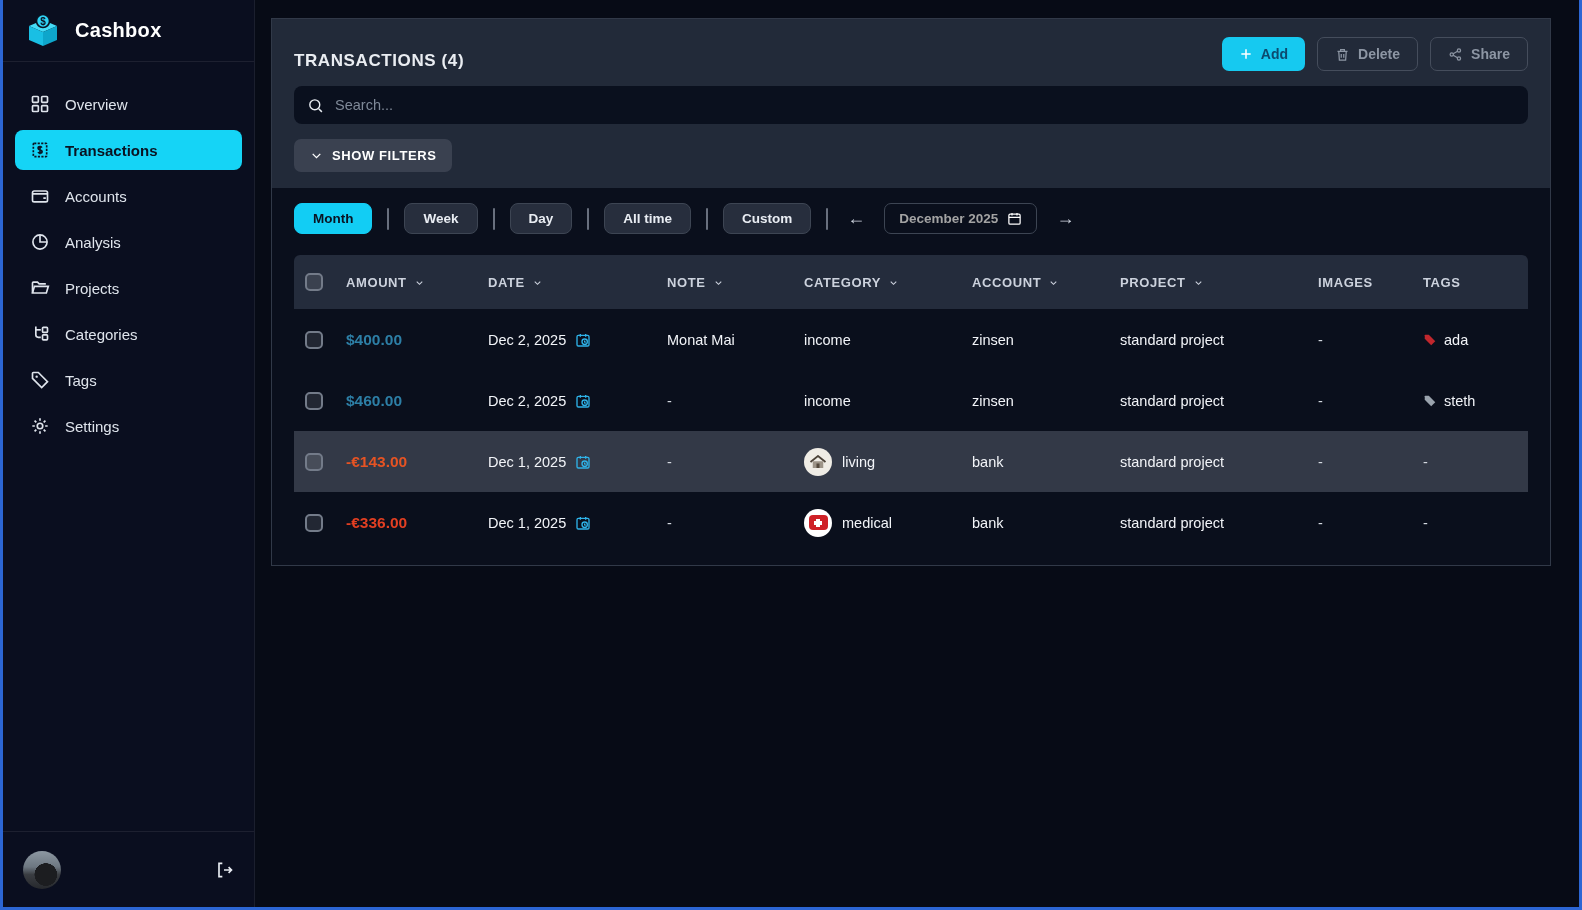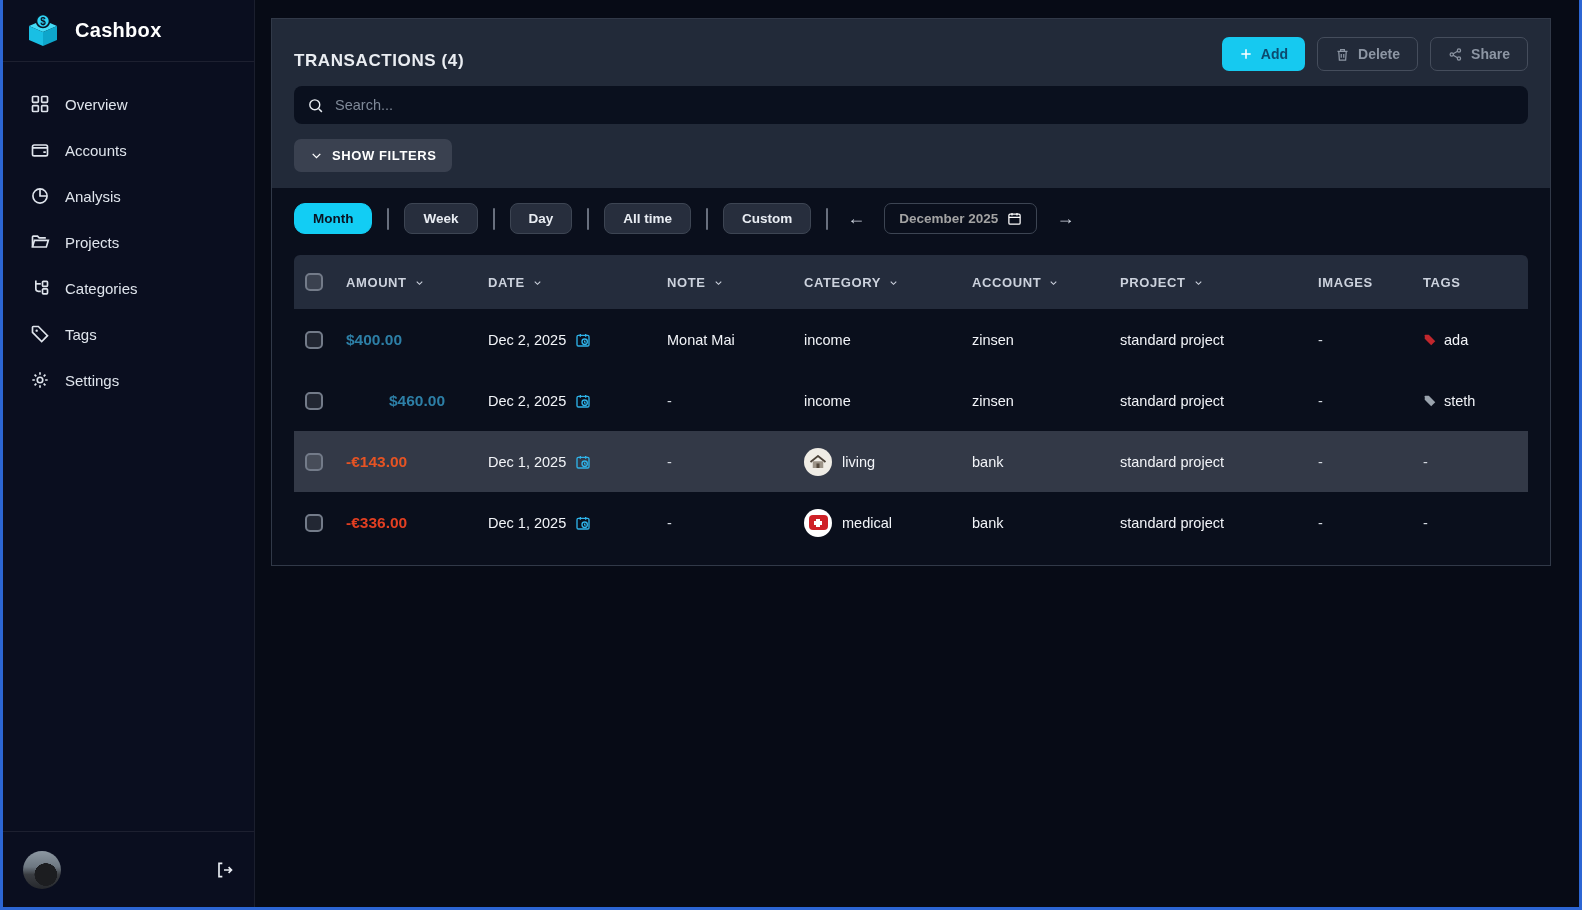--- a/index.html
+++ b/index.html
@@ -54,21 +54,21 @@
   .filters-row { margin-top:15px; display:flex; align-items:center; justify-content:space-between; }
   .show-filters { display:flex; align-items:center; gap:9px; background:#3a4150; border-radius:7px;
                   padding:9px 16px; font-size:13px; font-weight:700; letter-spacing:.6px; color:#fff; cursor:pointer; }
   .money-stats { display:flex; align-items:center; gap:26px; font-size:14.5px; color:#d9dee6; font-weight:500; }
   .money-stats b { font-weight:700; margin-left:5px; }
 
   
   .period-row { display:flex; align-items:center; gap:15px; padding:15px 22px 13px; }
   .tab { padding:7px 18px; border-radius:8px; font-size:13.5px; font-weight:600; cursor:pointer;
          background:#272e3d; border:1px solid #3d4553; color:#e9edf3; }
-  .tab.active { background:#12cdf4; border-color:#12cdf4; color:#0a1322;border-radius:11px; }
+  .tab.active { background:#12cdf4; border-color:#12cdf4; color:#0a1322; }
   .vsep { width:2px; height:22px; background:#69707e; border-radius:1px; }
   .arrow { font-size:18px; color:#c9cfda; cursor:pointer; padding:0 4px; }
   .date-box { display:flex; align-items:center; gap:9px; border:1px solid #3d4553; border-radius:7px;
               padding:7px 14px; font-size:13.5px; font-weight:700; color:#a3a3a3; cursor:pointer; }
 
   
   .table { margin:8px 22px 0; }
   .grid { display:grid; grid-template-columns:52px 142px 179px 137px 168px 148px 198px 105px 1fr; align-items:center; }
   .thead { background:#242c3c; height:54px; border-radius:6px 6px 0 0; }
   .th { display:flex; align-items:center; gap:7px; font-size:13px; font-weight:600; letter-spacing:.6px;
@@ -113,20 +113,29 @@
       <span>
         <svg width="20" height="20" viewBox="0 0 24 24" fill="none" stroke-width="2">
           <rect x="3" y="3" width="7" height="7" rx="1"></rect>
             <rect x="14" y="3" width="7" height="7" rx="1"></rect>
           <rect x="3" y="14" width="7" height="7" rx="1"></rect>
             <rect x="14" y="14" width="7" height="7" rx="1"></rect>
         </svg>
         </span>
       <span>Overview</span>
     </div>
+    <div class="nav-item active">
+      <span>
+        <svg width="20" height="20" viewBox="0 0 24 24" fill="none" stroke-width="2">
+          <rect x="4" y="4" width="16" height="16" rx="1" stroke-dasharray="2.6 1.6"></rect>
+          <path d="M14.2 9.2c-.5-.8-1.3-1.2-2.2-1.2-1.3 0-2.3.8-2.3 1.9 0 2.5 4.8 1.4 4.8 3.9 0 1.2-1.1 2-2.5 2-1 0-1.9-.5-2.4-1.3M12 6.8v10.4"></path>
+        </svg>
+        </span>
+      <span>Transactions</span>
+    </div>
     <div class="nav-item">
       <span>
         <svg width="20" height="20" viewBox="0 0 24 24" fill="none" stroke-width="2">
           <rect x="3" y="6" width="18" height="13" rx="2"></rect>
             <path d="M3 9.5h18M16 14.5h3"></path>
         </svg>
         </span>
       <span>Accounts</span>
     </div>
     <div class="nav-item">
@@ -345,21 +354,21 @@
             <svg width="14" height="14" viewBox="0 0 24 24" fill="currentColor">
                 <path d="M3 10V4a1 1 0 0 1 1-1h6l11 11-7 7L3 10z"></path>
               </svg>
           </span>
           <span class="cell-text">ada</span>
         </span>
       </div>
 
       <div class="grid trow">
         <span class="cb"></span>
-        <span class="amt" style="color: rgb(45, 127, 166); text-align: center;">$460.00</span>
+        <span class="amt" style="color: rgb(45, 127, 166);">$460.00</span>
         <span class="date-cell">
           <span>Dec 2, 2025</span>
           <span>
             <svg width="16" height="16" viewBox="0 0 24 24" fill="none" stroke="#2fb3e9" stroke-width="2">
                 <rect x="3" y="5" width="18" height="16" rx="2"></rect>
                 <path d="M8 3v4M16 3v4"></path>
                 <circle cx="14.5" cy="14.5" r="4"></circle>
                 <path d="M14.5 12.8v1.9l1.4 1"></path>
               </svg>
           </span>

